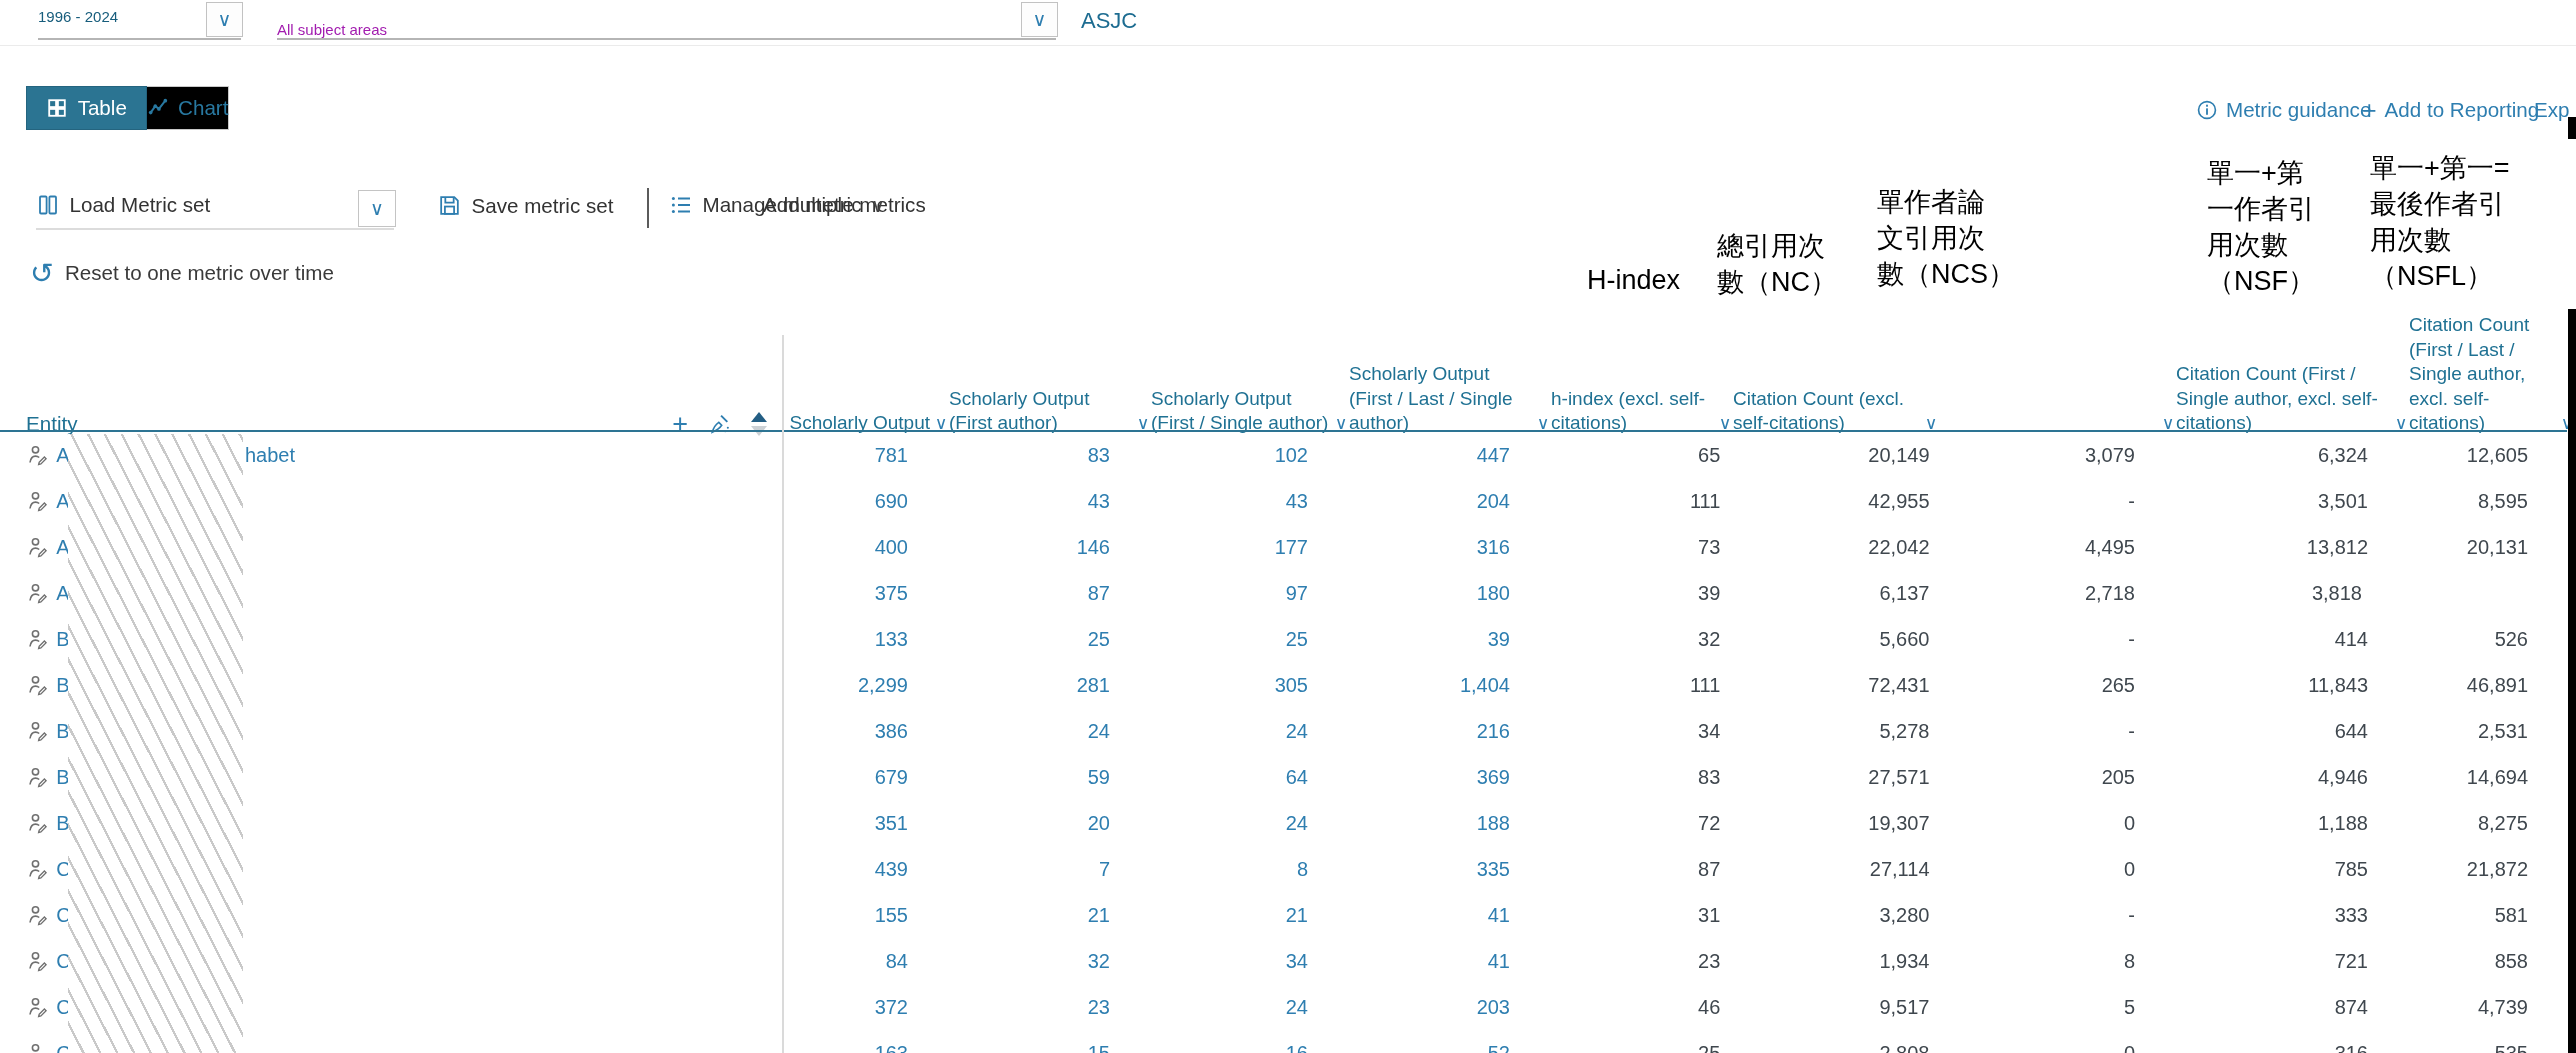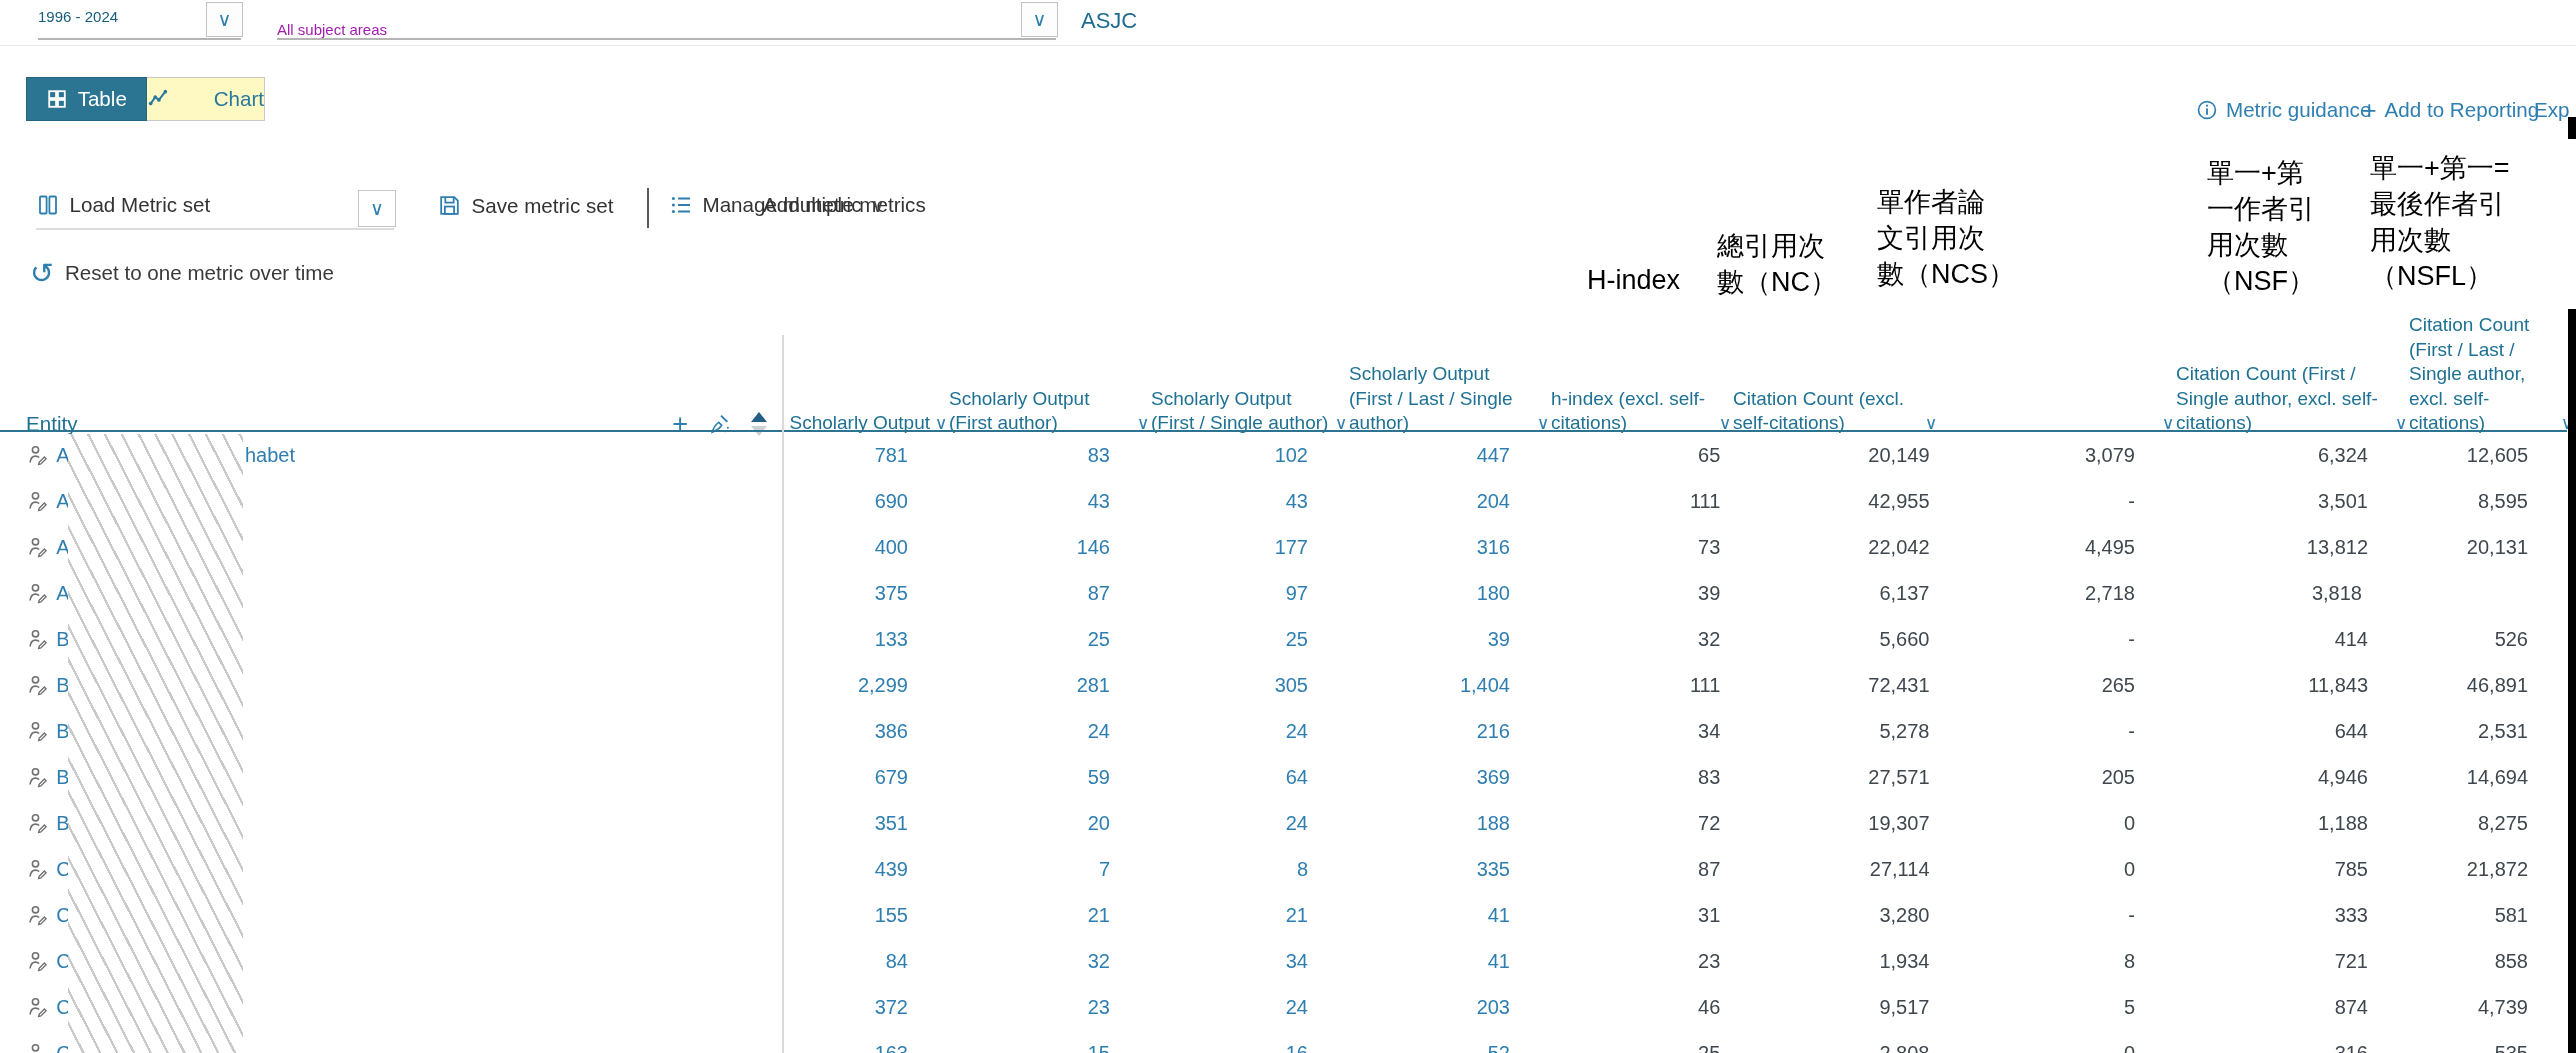--- a/index.html
+++ b/index.html
@@ -21,27 +21,27 @@
     color:#2e7eb0;font-size:19px;top:2.4px;
   }
   .date-box{left:206px;}
   .subj-box{left:1021px;}
   .sel-underline{height:1.6px;background:#b5b5b5;top:38px;}
   .date-underline{left:38px;width:203px;}
   .subj-underline{left:277px;width:779px;}
   .filter-divider{left:0;top:45px;width:2576px;height:0.8px;background:#ebebeb;}
 
   
-  .toggle{left:26px;top:77px;display:flex;}
+  .toggle{left:26px;top:86px;display:flex;}
   .tbtn{
     height:44px;display:flex;align-items:center;gap:9.5px;justify-content:center;
     font-size:20.6px;box-sizing:border-box;cursor:pointer;
   }
   .tbtn.sel{width:121px;background:#2b7492;color:#fff;border:0.8px solid #24647f;}
-  .tbtn.unsel{width:118px;background:#fef9c3;color:#2878a0;border:0.8px solid #c9c9c9;border-left:none;justify-content:space-between;}
+  .tbtn.unsel{width:82px;background:#000000;color:#2878a0;border:0.8px solid #c9c9c9;border-left:none;}
 
   
   .ract{top:98px;display:flex;align-items:center;gap:8px;color:#2e7eb0;font-size:20.6px;white-space:nowrap;cursor:pointer;}
   .r-guid{left:2196px;}
   .r-rep{left:2362px;}
   .r-exp{left:2534px;}
   .plus-glyph{font-size:25px;line-height:20.6px;color:#2e7eb0;}
 
   
   .trow-bar{color:#333;font-size:20.6px;}

